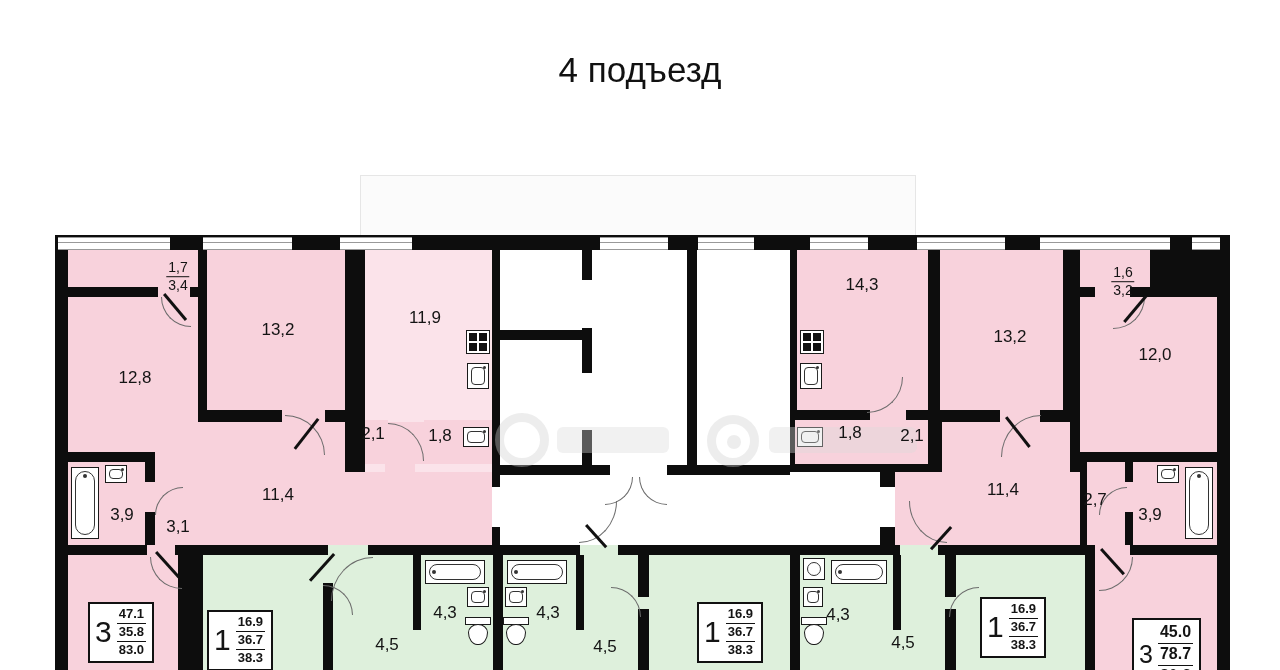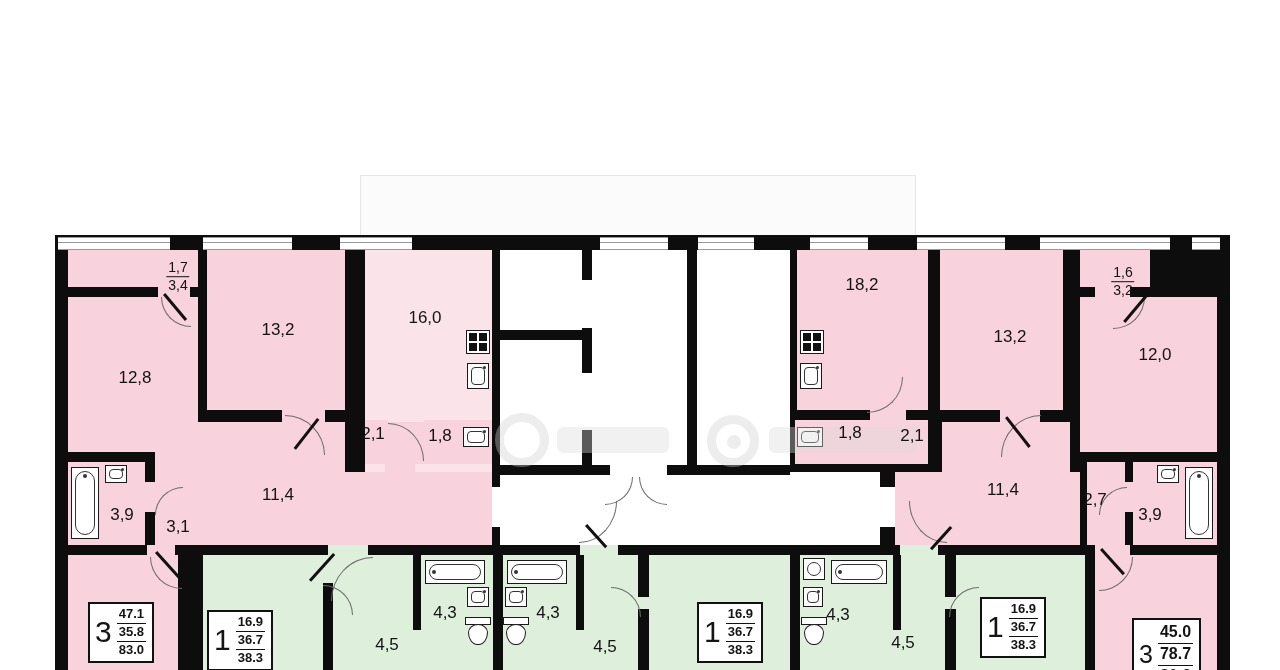--- a/index.html
+++ b/index.html
@@ -47,20 +47,21 @@
   .washer::after{content:'';position:absolute;inset:3px;border:1px solid #333;border-radius:50%;}
   .arc{position:absolute;box-sizing:border-box;border:0 solid #6b6b6b;}
   .leaf{position:absolute;width:3px;background:#111;transform-origin:top left;}
   .wm{position:absolute;opacity:.38;pointer-events:none;}
 </style>
 </head>
 <body>
 
 <div id="page">
 
+  <div class="t" style="top:50px">4 подъезд</div>
 
   <div class="tower"></div>
 
   <div id="plan">
 
     <div class="win" style="left:3px;width:112px"></div>
     <div class="win" style="left:148px;width:89px"></div>
     <div class="win" style="left:285px;width:72px"></div>
     <div class="win" style="left:545px;width:68px"></div>
     <div class="win" style="left:643px;width:56px"></div>
@@ -207,27 +208,27 @@
     <div class="wm" style="left:652px;top:180px;width:52px;height:52px;border:9px solid #cfcfcf;border-radius:50%;box-sizing:border-box"></div>
     <div class="wm" style="left:672px;top:200px;width:14px;height:14px;background:#cfcfcf;border-radius:50%"></div>
     <div class="wm" style="left:714px;top:192px;width:148px;height:26px;background:#d9d9d9;border-radius:6px"></div>
 
     <div class="frac" style="left:123px;top:33px">
       <span class="ft">1,7</span>
       <span class="fb">3,4</span>
     </div>
     <span class="lbl" style="left:80px;top:143px">12,8</span>
     <span class="lbl" style="left:223px;top:95px">13,2</span>
-    <span class="lbl" style="left:370px;top:83px">16,0</span>
+    <span class="lbl" style="left:370px;top:83px">11,9</span>
     <span class="lbl" style="left:318px;top:199px">2,1</span>
     <span class="lbl" style="left:385px;top:201px">1,8</span>
     <span class="lbl" style="left:67px;top:280px">3,9</span>
     <span class="lbl" style="left:123px;top:292px">3,1</span>
     <span class="lbl" style="left:223px;top:260px">11,4</span>
-    <span class="lbl" style="left:807px;top:50px">18,2</span>
+    <span class="lbl" style="left:807px;top:50px">14,3</span>
     <span class="lbl" style="left:955px;top:102px">13,2</span>
     <div class="frac" style="left:1068px;top:38px">
       <span class="ft">1,6</span>
       <span class="fb">3,2</span>
     </div>
     <span class="lbl" style="left:1100px;top:120px">12,0</span>
     <span class="lbl" style="left:795px;top:198px">1,8</span>
     <span class="lbl" style="left:857px;top:201px">2,1</span>
     <span class="lbl" style="left:948px;top:255px">11,4</span>
     <span class="lbl" style="left:1040px;top:265px">2,7</span>

